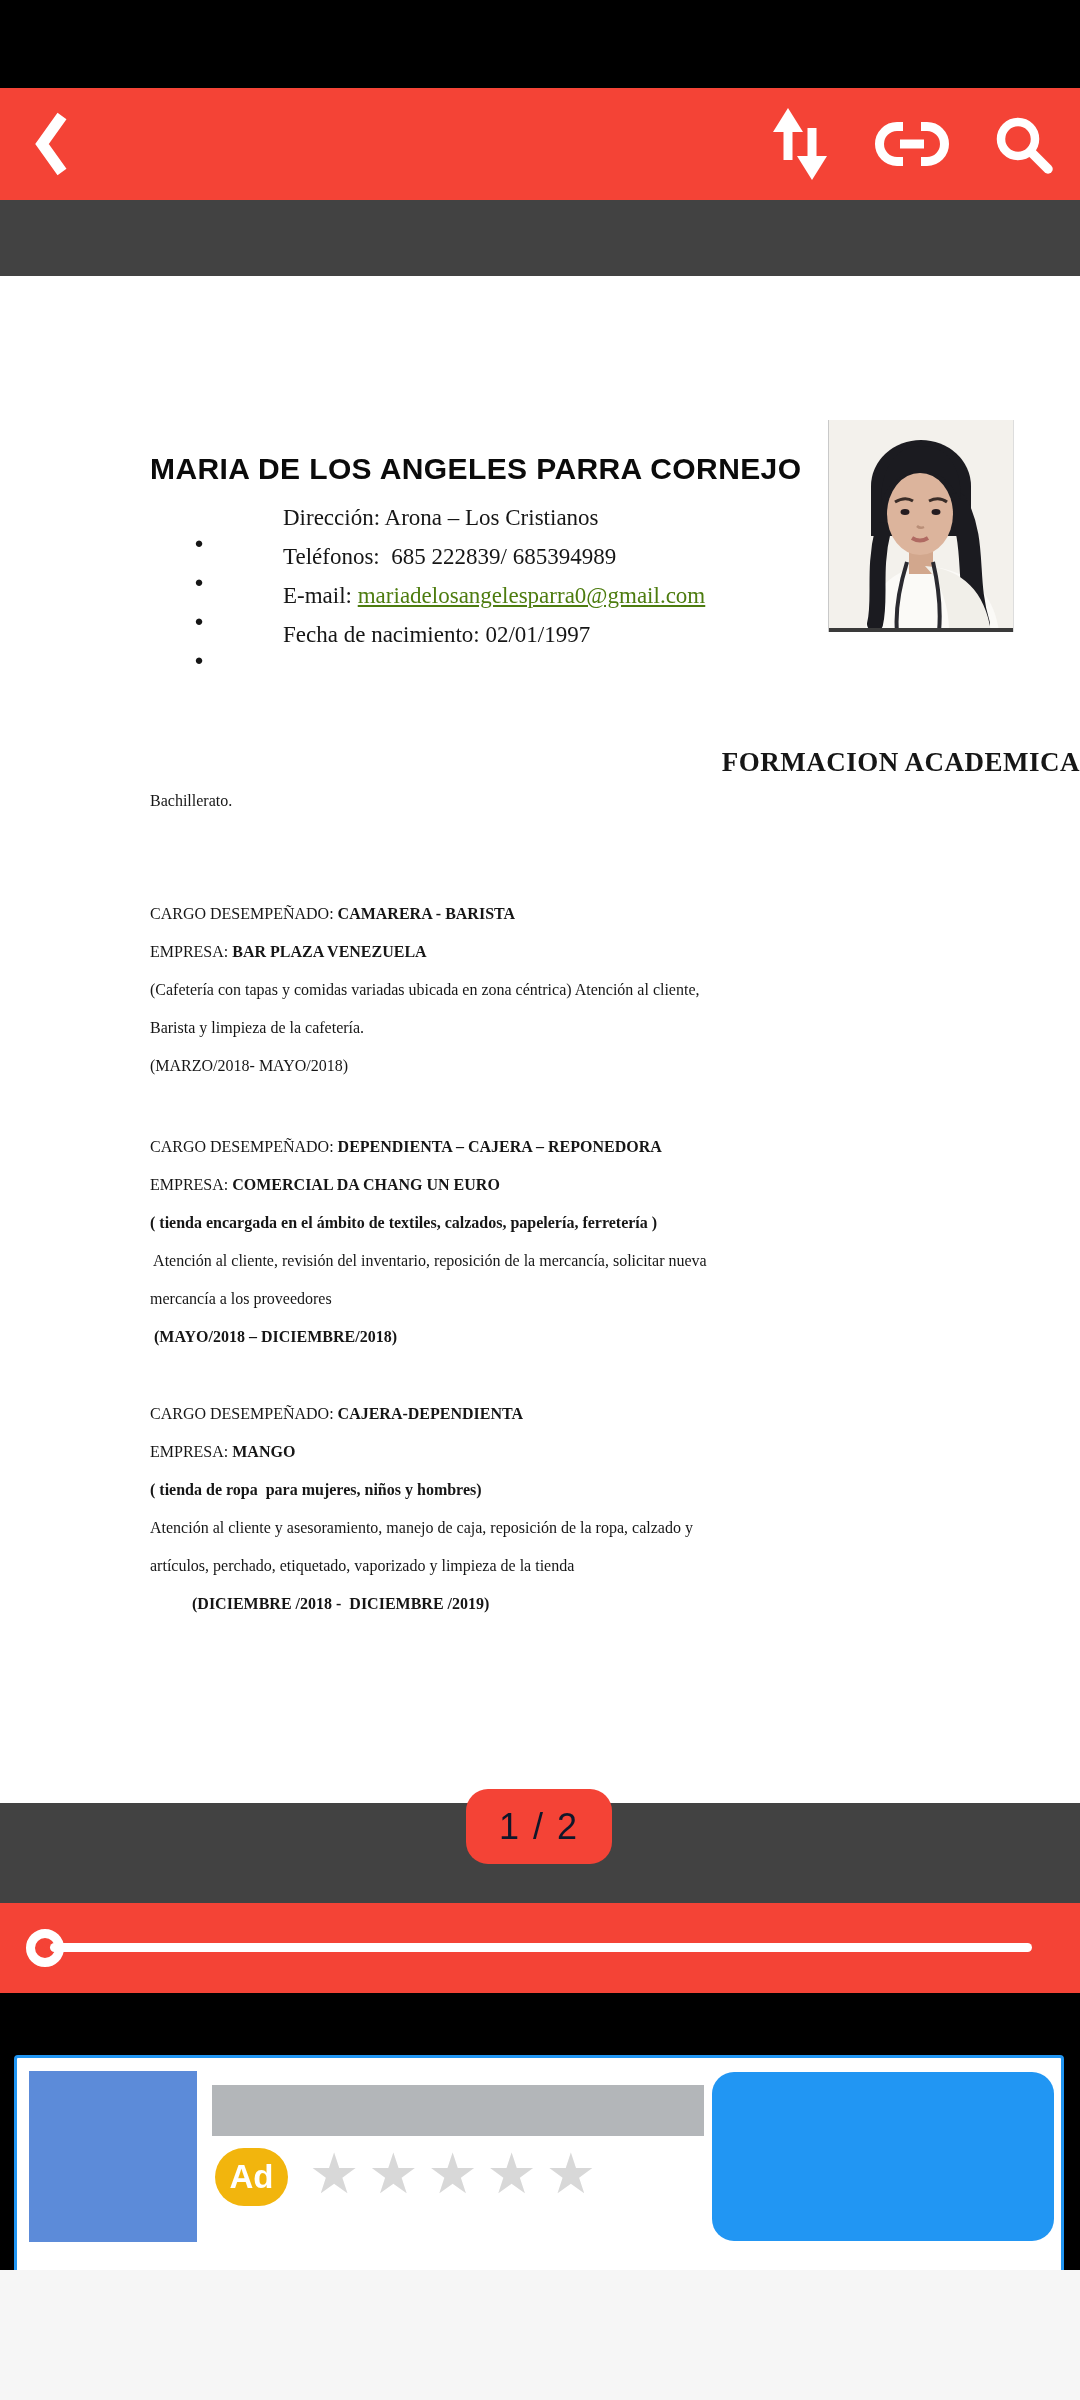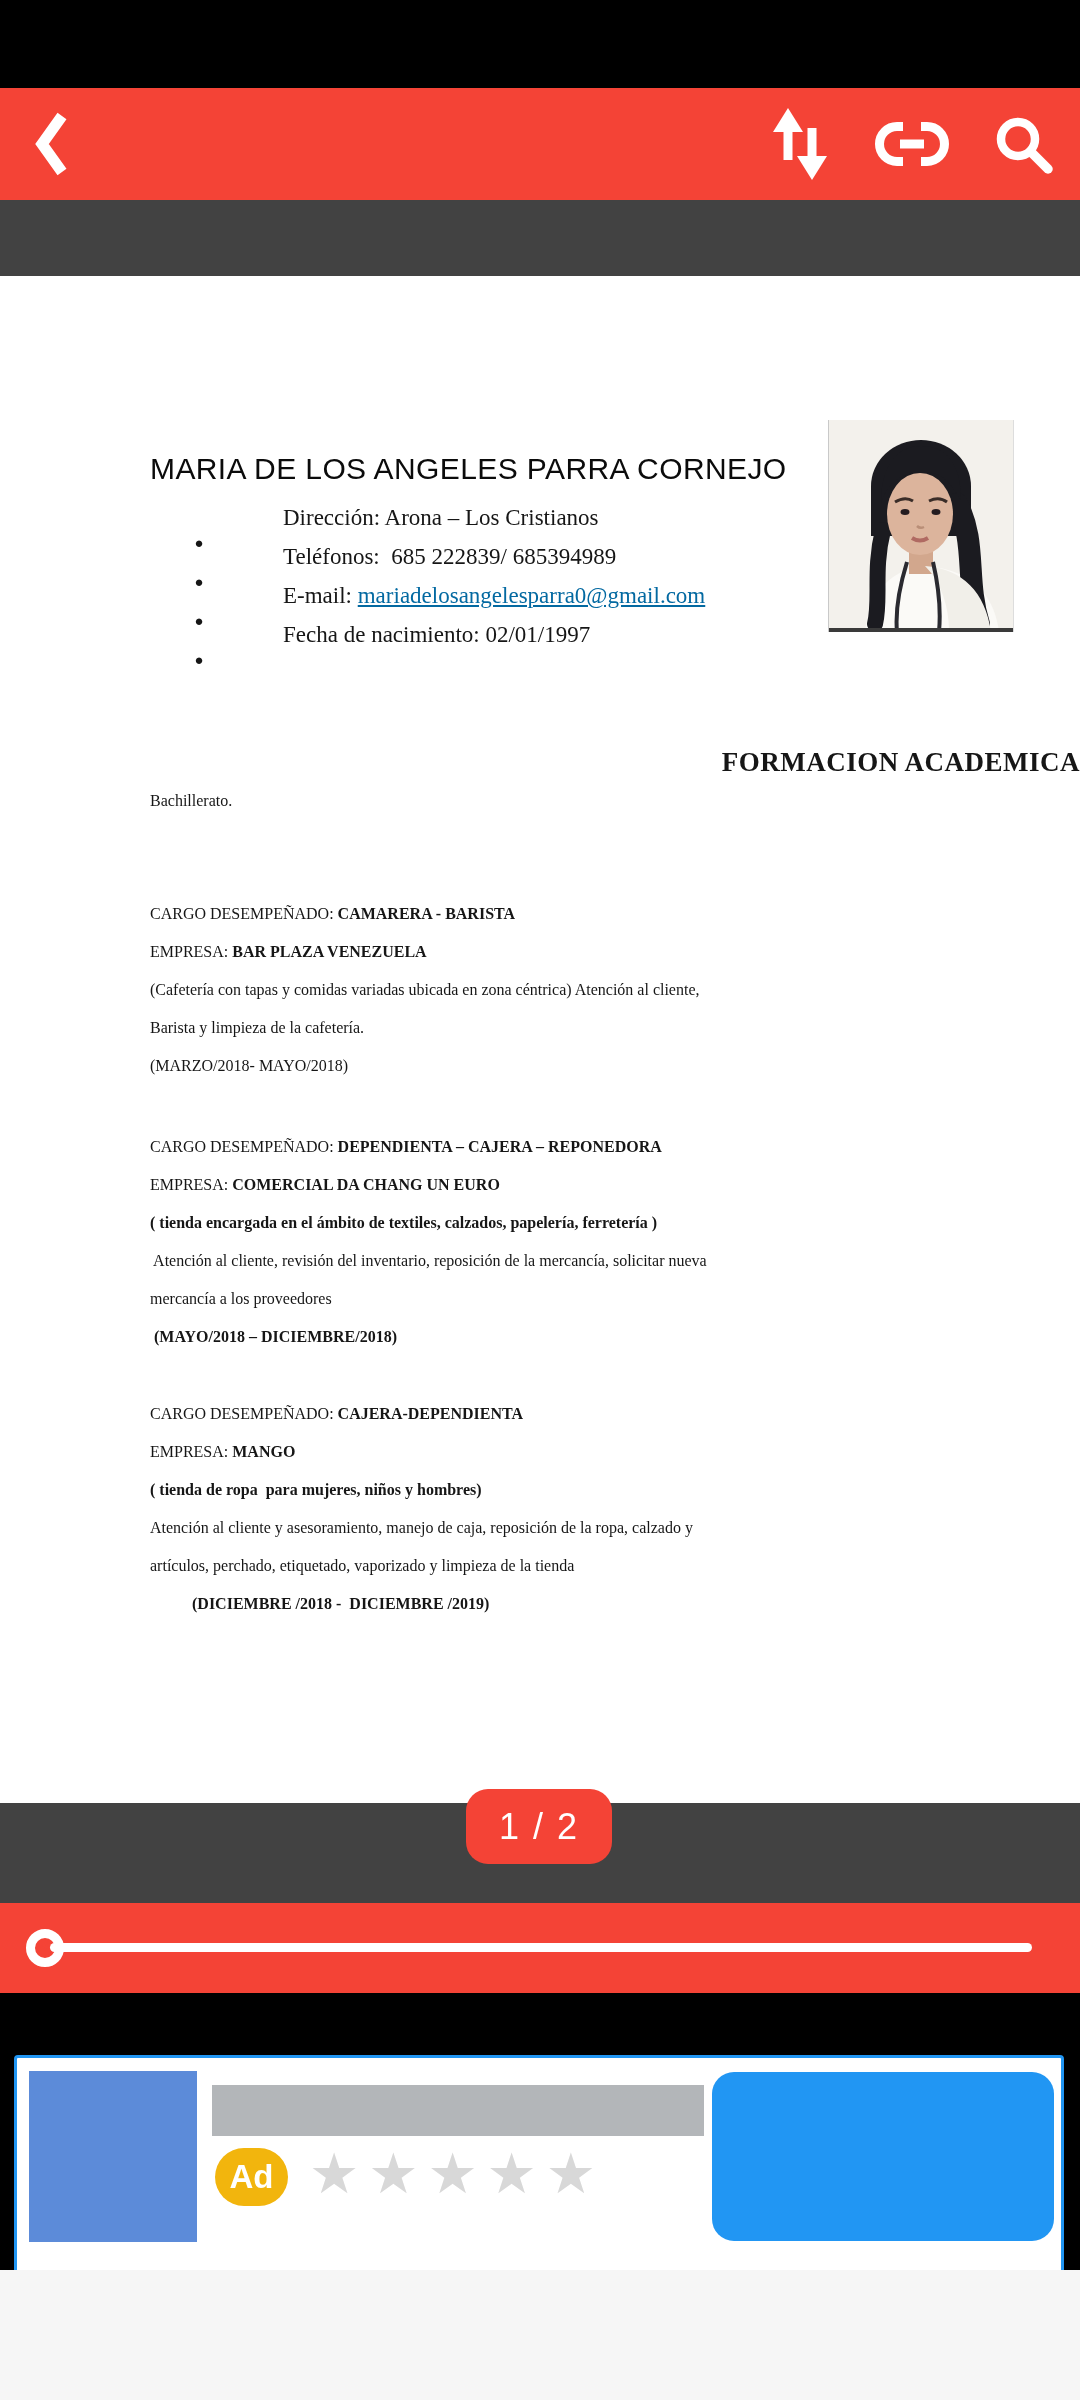--- a/index.html
+++ b/index.html
@@ -9,34 +9,34 @@
   .statusbar{position:absolute;left:0;top:0;width:1080px;height:88px;background:#000;}
   .toolbar{position:absolute;left:0;top:88px;width:1080px;height:112px;background:#F44336;}
   .tb-icon{position:absolute;}
 
   .band{position:absolute;left:0;width:1080px;background:#424242;}
   .band-top{top:200px;height:76px;}
   .band-mid{top:1803px;height:100px;}
 
   
   .docpage{position:absolute;left:0;top:276px;width:1080px;height:1527px;background:#ffffff;color:#161616;font-family:"Liberation Serif",serif;}
-  .doc-name{position:absolute;left:150px;top:176px;font-family:"Liberation Sans",sans-serif;font-weight:400;font-size:30px;letter-spacing:.4px;color:#0b0b0b;white-space:pre;}
+  .doc-name{position:absolute;left:150px;top:176px;font-family:"Liberation Sans",sans-serif;font-weight:700;font-size:30px;letter-spacing:.4px;color:#0b0b0b;white-space:pre;}
   .photo{position:absolute;left:828px;top:144px;width:184px;height:212px;border-left:1px solid #c9c9c9;border-right:1px solid #dddddd;}
   .citem{position:absolute;left:160px;font-size:23px;white-space:pre;}
   .citem .dot{font-size:15px;vertical-align:3px;}
   .citem .txt{position:absolute;left:123px;top:0;white-space:pre;}
-  .maillink{color:#0369a1;text-decoration:underline;cursor:pointer;}
+  .maillink{color:#4d7c0f;text-decoration:underline;cursor:pointer;}
   .ln{position:absolute;left:150px;font-size:16px;white-space:pre;color:#161616;}
   .b{font-weight:700;}
   .center{left:0;width:1080px;text-align:right;}
   .title{font-weight:700;font-size:27px;letter-spacing:.5px;}
   .indent{left:192px;}
 
   
-  .pager{position:absolute;left:466px;top:1789px;width:146px;height:75px;background:#F44336;border-radius:22px;color:#ffffff;font-size:36px;line-height:75px;text-align:center;letter-spacing:2px;}
+  .pager{position:absolute;left:466px;top:1789px;width:146px;height:75px;background:#F44336;border-radius:22px;color:#0f172a;font-size:36px;line-height:75px;text-align:center;letter-spacing:2px;}
 
   
   .seekband{position:absolute;left:0;top:1903px;width:1080px;height:90px;background:#F44336;}
   .track{position:absolute;left:50px;top:40px;width:982px;height:9px;background:#fff;border-radius:5px;}
   .thumb{position:absolute;left:26px;top:26px;width:38px;height:38px;border:9px solid #fff;border-radius:50%;box-sizing:border-box;background:transparent;}
 
   
   .adcard{position:absolute;left:14px;top:2055px;width:1050px;height:236px;background:#fff;border:3px solid #2196F3;border-radius:4px;box-sizing:border-box;}
   .ad-thumb{position:absolute;left:12px;top:13px;width:168px;height:171px;background:#5C8BD9;}
   .ad-headline{position:absolute;left:195px;top:27px;width:492px;height:51px;background:#B3B6B9;}

